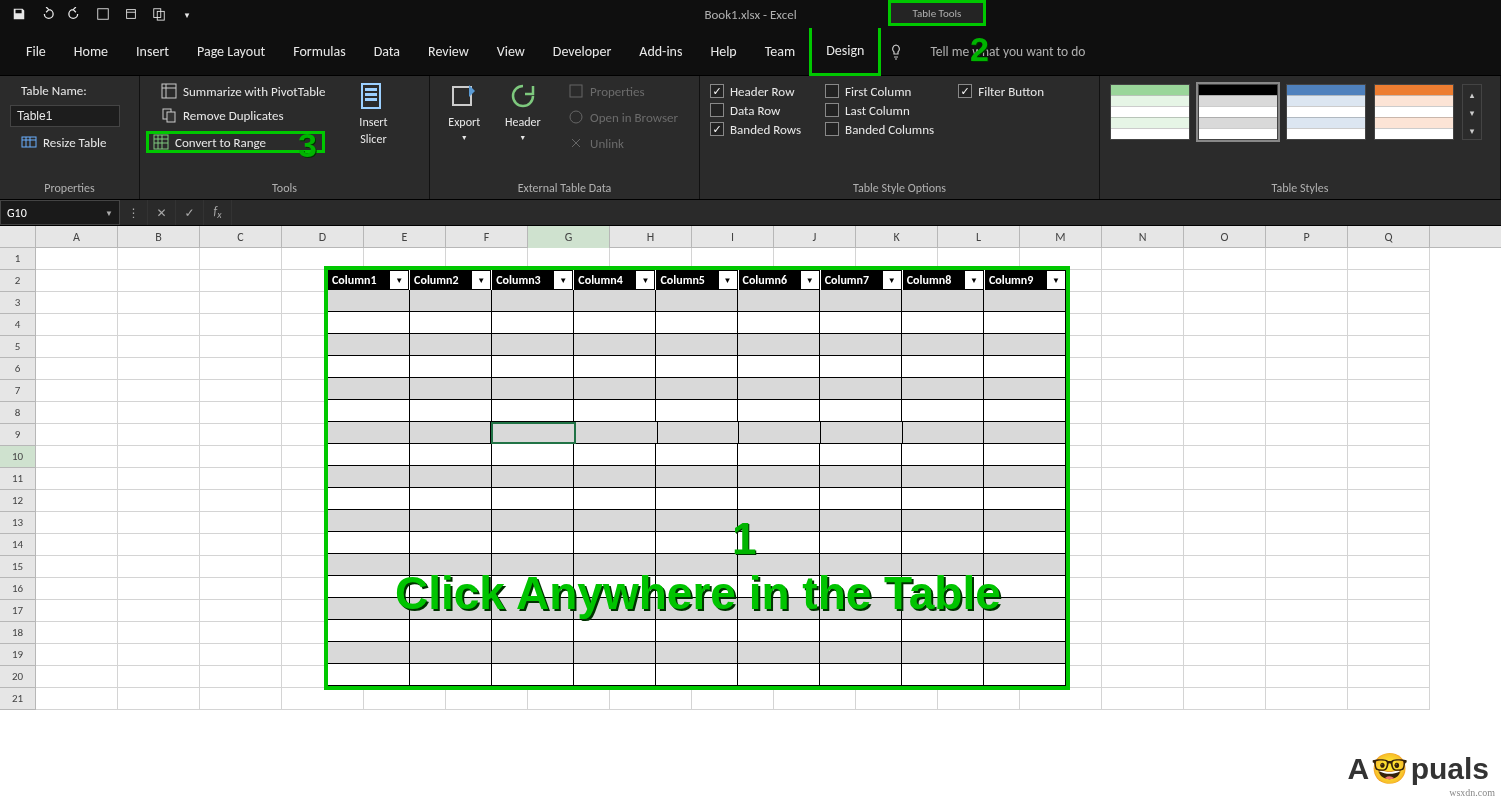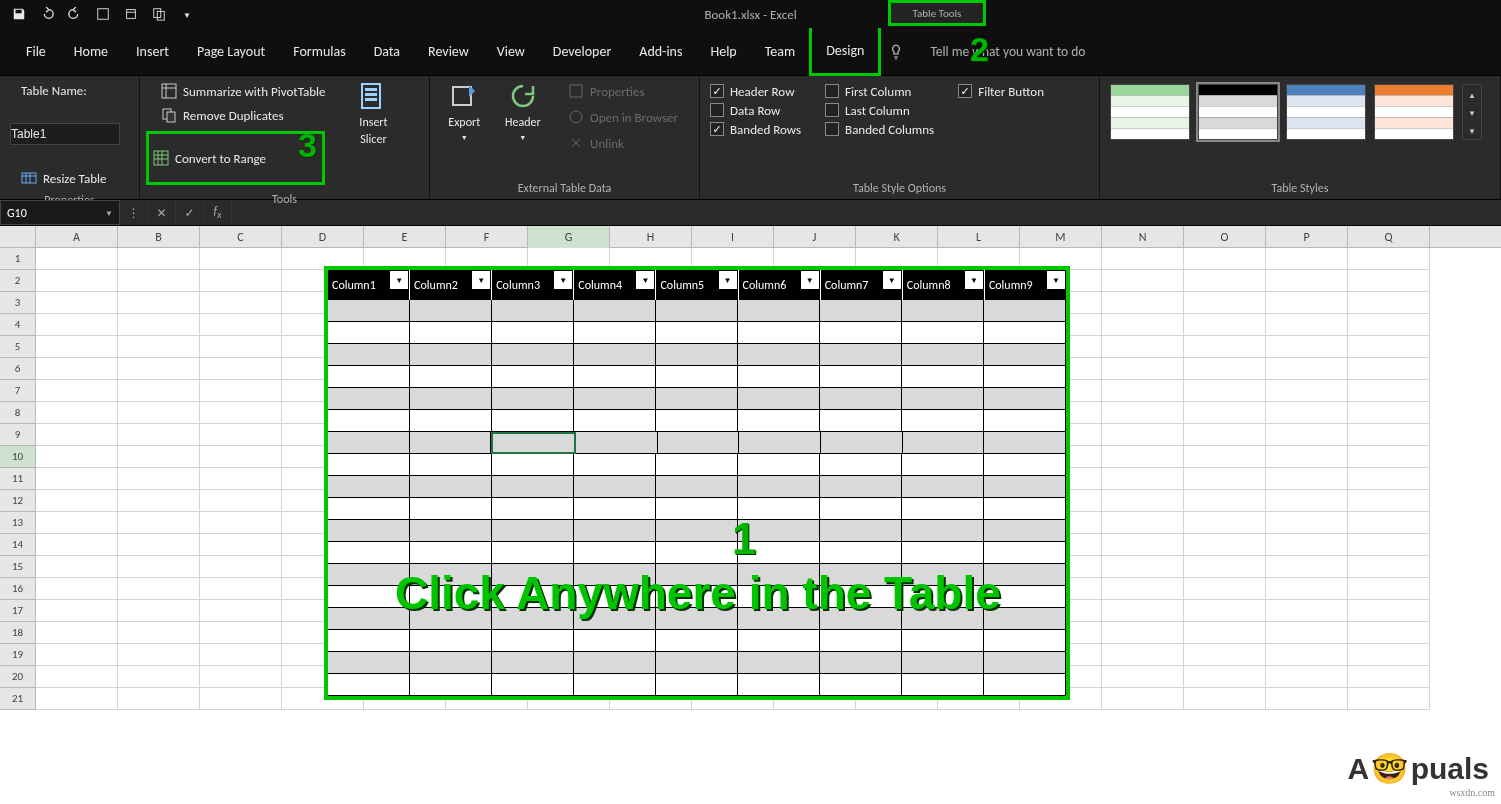--- a/index.html
+++ b/index.html
@@ -30,24 +30,24 @@
 .tabs .tab.design{position:relative;border-left:3px solid var(--accent);border-right:3px solid var(--accent);border-bottom:3px solid var(--accent)}
 .tabs .bulb{width:22px;display:flex;align-items:center;justify-content:center;margin-left:4px}
 .tabs .tellme{margin-left:23px;font-size:13.5px;color:var(--muted)}
 
 .ribbon{height:124px;background:var(--bg-ribbon);display:flex;align-items:stretch;border-bottom:1px solid #000}
 .group{display:flex;flex-direction:column;border-right:1px solid #111;padding:4px 10px 2px 10px}
 .group-body{flex:1;display:flex;align-items:flex-start;gap:10px}
 .group-label{text-align:center;font-size:12px;color:var(--muted);padding:4px 0 2px 0}
 .labelrow{display:flex;align-items:center;gap:6px;white-space:nowrap;margin:3px 11px;font-size:13px;color:var(--fg)}
 .labelrow svg,.labelrow .ico{width:16px;height:16px;flex:0 0 16px}
-.tn-input{background:#1d1d1d;border:1px solid #444;color:var(--fg);padding:3px 0;font-size:12px;width:110px;margin:20px 0}
+.tn-input{background:#1d1d1d;border:1px solid #444;color:var(--fg);padding:3px 6px;font-size:12px;width:110px;margin:2px 0}
 .bigbtn{display:flex;flex-direction:column;align-items:center;justify-content:center;width:54px;gap:4px;font-size:12px;text-align:center;line-height:1.1;color:var(--fg)}
 .bigbtn .ico{width:32px;height:32px;display:flex;align-items:center;justify-content:center}
-.convert-hi{border:3px solid var(--accent);padding:16px 4px;margin-left:-4px}
+.convert-hi{border:3px solid var(--accent);padding:0 4px;margin-left:-4px}
 .chkrow{display:flex;align-items:flex-start;gap:6px;margin:4px 0;font-size:13px}
 .chk{width:14px;height:14px;border:1px solid #888;display:inline-flex;align-items:center;justify-content:center;background:#222}
 .chk.on::after{content:"✓";font-size:11px;line-height:1;color:#fff}
 .dim{color:#6b6b6b}
 .styles-gallery{display:flex;gap:8px;align-items:center;padding-top:4px}
 .style-sw{width:80px;height:56px;border:1px solid #444;background:#fff;display:flex;flex-direction:column}
 .style-sw .hdr{height:10px}
 .style-sw .r{flex:1;border-top:1px solid rgba(0,0,0,.2)}
 .style-sw.sel{outline:2px solid #888}
 .gallery-more{width:20px;height:56px;border:1px solid #444;display:flex;flex-direction:column}
@@ -66,21 +66,21 @@
 .colhdr.sel{background:#cfe2cf}
 .rowhdrs{position:absolute;left:0;top:22px;width:36px;background:var(--row-header)}
 .rowhdr{height:22px;border-bottom:1px solid #b7b7b7;border-right:1px solid #b7b7b7;display:flex;align-items:center;justify-content:center;color:#444;font-size:11px}
 .rowhdr.sel{background:#cfe2cf}
 .cells{position:absolute;left:36px;top:22px;right:0;bottom:0}
 .cellrow{height:22px;display:flex}
 .cell{flex:0 0 82px;height:22px;border-right:1px solid var(--grid-border);border-bottom:1px solid var(--grid-border)}
 
 .xtable{position:absolute;border:4px solid var(--accent)}
 .xth{display:flex}
-.xthc{flex:1;height:30px;background:#000;color:#fff;font-size:12px;font-weight:normal;display:flex;align-items:center;padding:0 4px;border-right:1px solid #fff;position:relative}
+.xthc{flex:1;height:20px;background:#000;color:#fff;font-size:12px;font-weight:bold;display:flex;align-items:center;padding:0 4px;border-right:1px solid #fff;position:relative}
 .xthc:last-child{border-right:none}
 .xthc .f{position:absolute;right:1px;top:1px;width:18px;height:18px;background:#fff;display:flex;align-items:center;justify-content:center;color:#000;font-size:8px}
 .xtr{display:flex;height:22px}
 .xtd{flex:1;border-right:1px solid #000;border-bottom:1px solid #000}
 .xtr.band .xtd{background:#d9d9d9}
 .xtr:not(.band) .xtd{background:#fff}
 .active-cell{border:2px solid #217346}
 
 .anno-num{position:absolute;font-size:34px;font-weight:bold;color:#00b400;text-shadow:1px 1px 0 #003200;font-family:"Arial Black",Arial}
 .anno-text{position:absolute;font-size:46px;font-weight:bold;color:#00c400;text-shadow:2px 2px 0 #003200;font-family:"Arial Black",Arial;white-space:nowrap}

